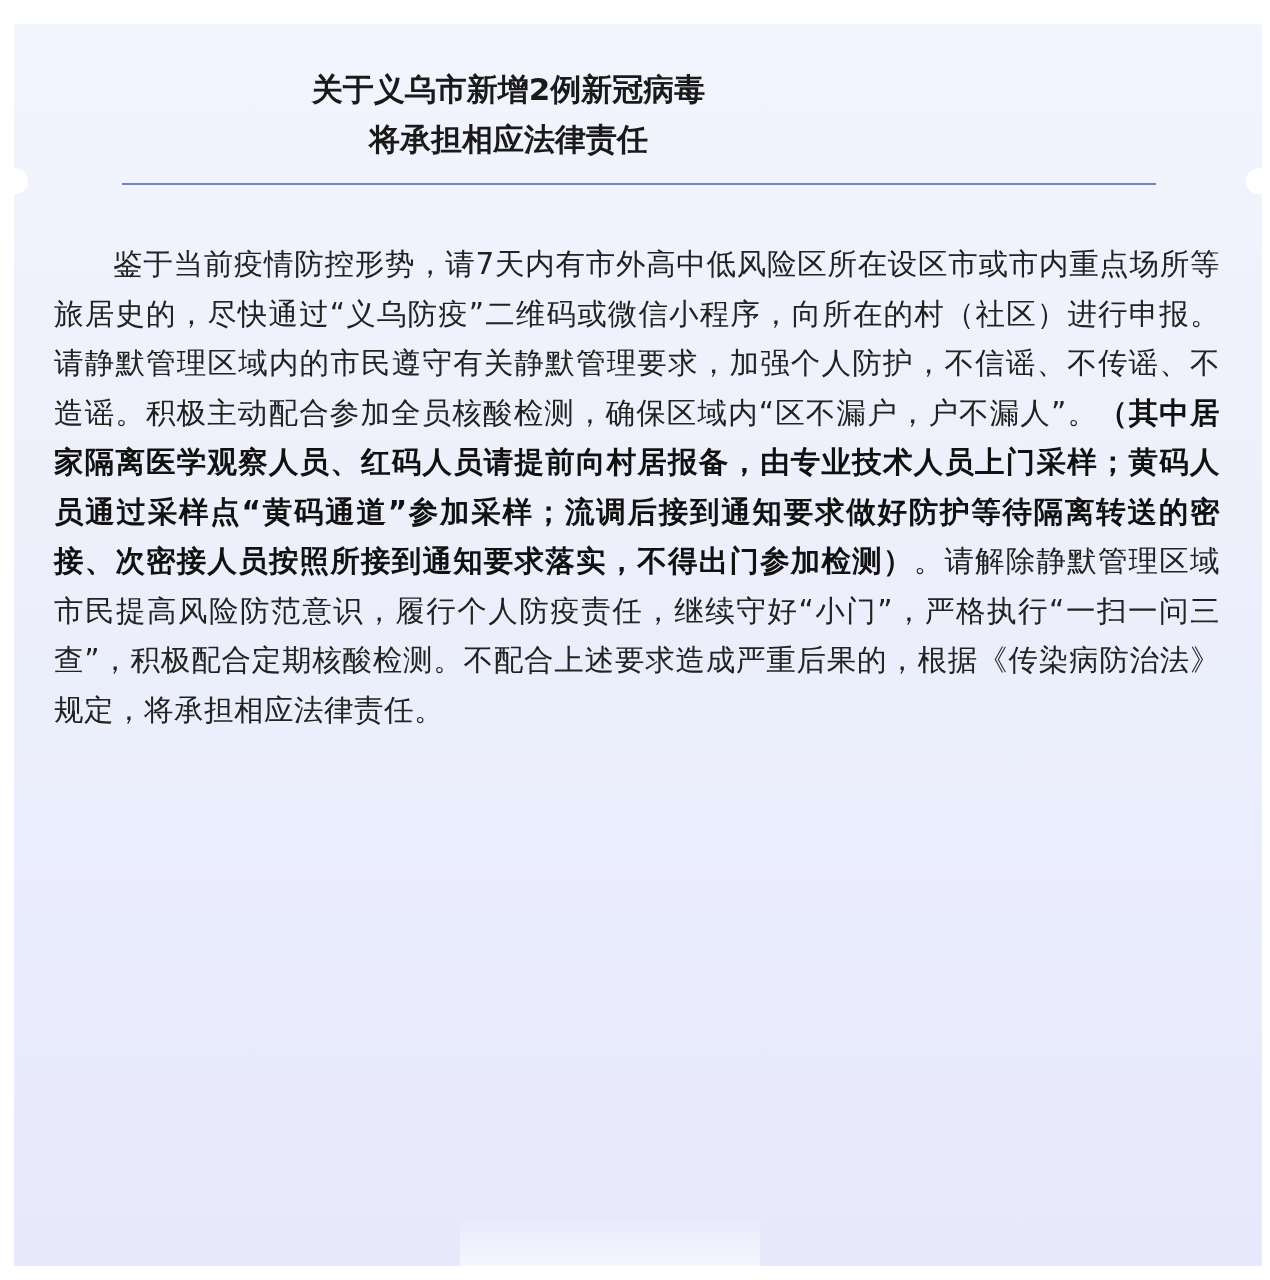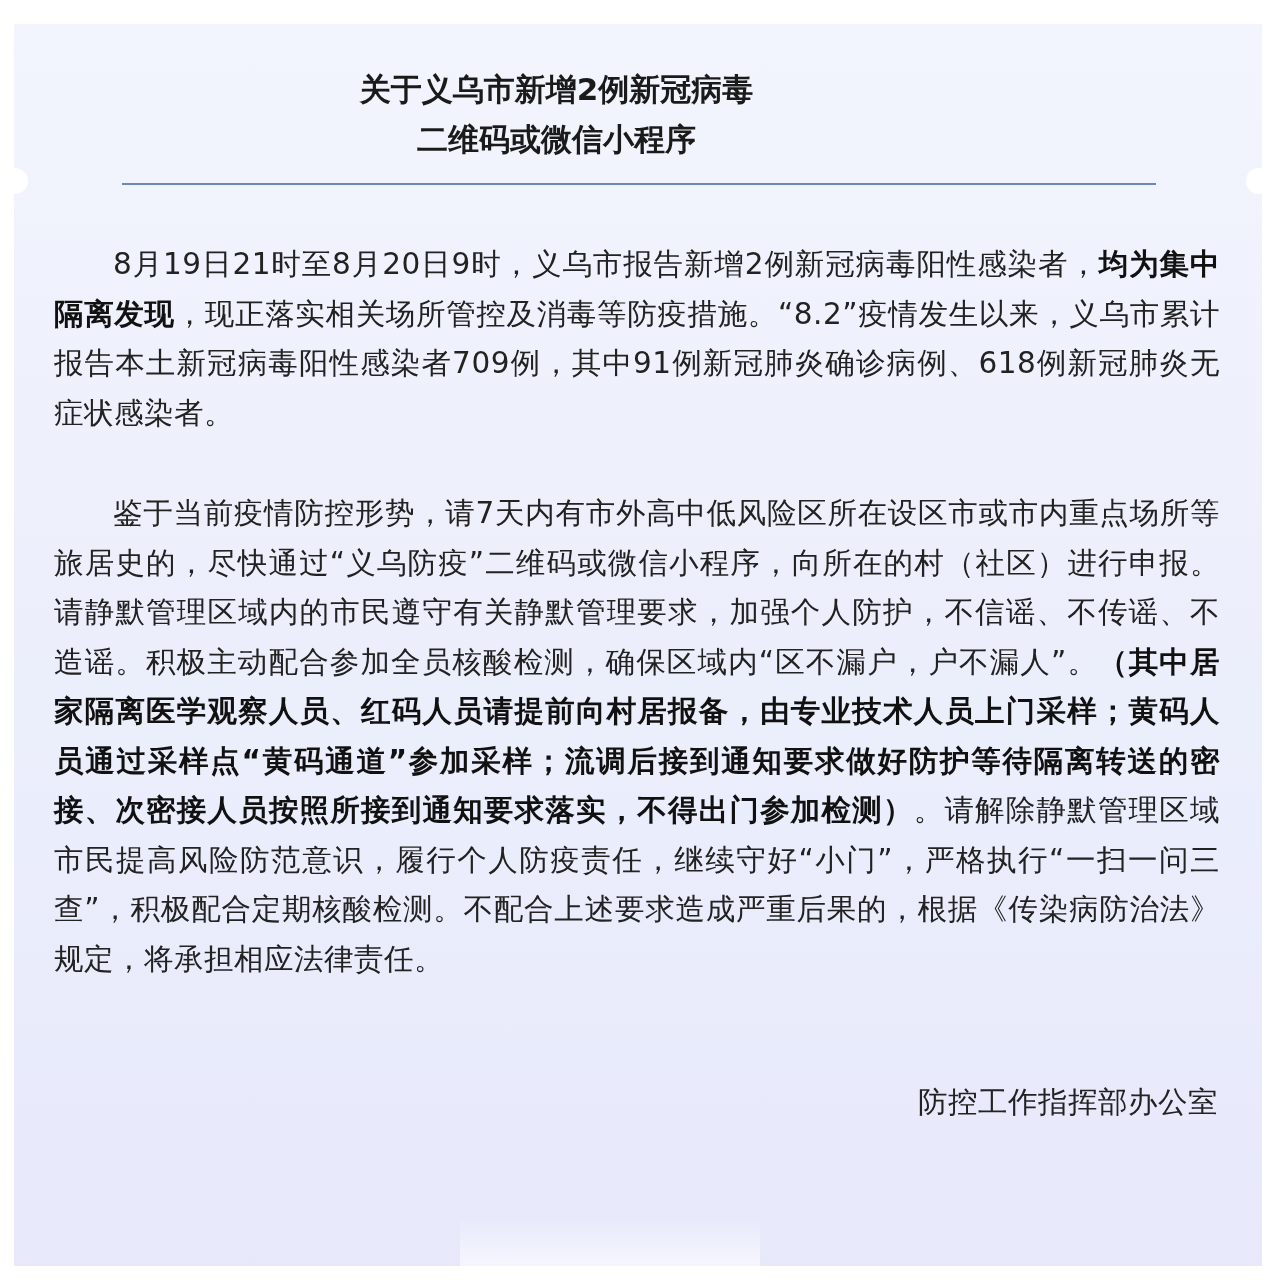--- a/index.html
+++ b/index.html
@@ -36,21 +36,20 @@
       position: absolute;
       left: 0;
       top: 64px;
       width: 1017px;
       text-align: center;
       font-weight: bold;
       font-size: 31px;
       line-height: 50px;
       color: #1a1a1a;
       letter-spacing: 0px;
-      margin-left: 48px;
     }
     .divider {
       position: absolute;
       left: 122px;
       top: 183px;
       width: 1034px;
       height: 2px;
       background: #6f86b8;
     }
     .body {
@@ -97,27 +96,25 @@
   </style>
 </head>
 <body>
 
 <div class="card"></div>
 <div class="notch left"></div>
 <div class="notch right"></div>
 
 <div class="title">
   <div>关于义乌市新增2例新冠病毒</div>
-  <div>二维码或微信小程序</div>
+  <div>将承担相应法律责任</div>
 </div>
 
 <div class="divider"></div>
 
 <div class="body">
-  <p class="para"><span>8月19日21时至8月20日9时，义乌市报告新增2例新冠病毒阳性感染者，</span><span class="bold">均为集中隔离发现</span><span>，现正落实相关场所管控及消毒等防疫措施。“8.2”疫情发生以来，义乌市累计报告本土新冠病毒阳性感染者709例，其中91例新冠肺炎确诊病例、618例新冠肺炎无症状感染者。</span></p>
   <p class="para"><span>鉴于当前疫情防控形势，请7天内有市外高中低风险区所在设区市或市内重点场所等旅居史的，尽快通过“义乌防疫”二维码或微信小程序，向所在的村（社区）进行申报。请静默管理区域内的市民遵守有关静默管理要求，加强个人防护，不信谣、不传谣、不造谣。积极主动配合参加全员核酸检测，确保区域内“区不漏户，户不漏人”。</span><span class="bold">（其中居家隔离医学观察人员、红码人员请提前向村居报备，由专业技术人员上门采样；黄码人员通过采样点“黄码通道”参加采样；流调后接到通知要求做好防护等待隔离转送的密接、次密接人员按照所接到通知要求落实，不得出门参加检测）</span><span>。请解除静默管理区域市民提高风险防范意识，履行个人防疫责任，继续守好“小门”，严格执行“一扫一问三查”，积极配合定期核酸检测。不配合上述要求造成严重后果的，根据《传染病防治法》规定，将承担相应法律责任。</span></p>
 </div>
 
 <div class="signature">
-  <span class="sig-line">防控工作指挥部办公室</span>
 </div>
 
 <div class="bottom-fade"></div>
 
 </body></html>

